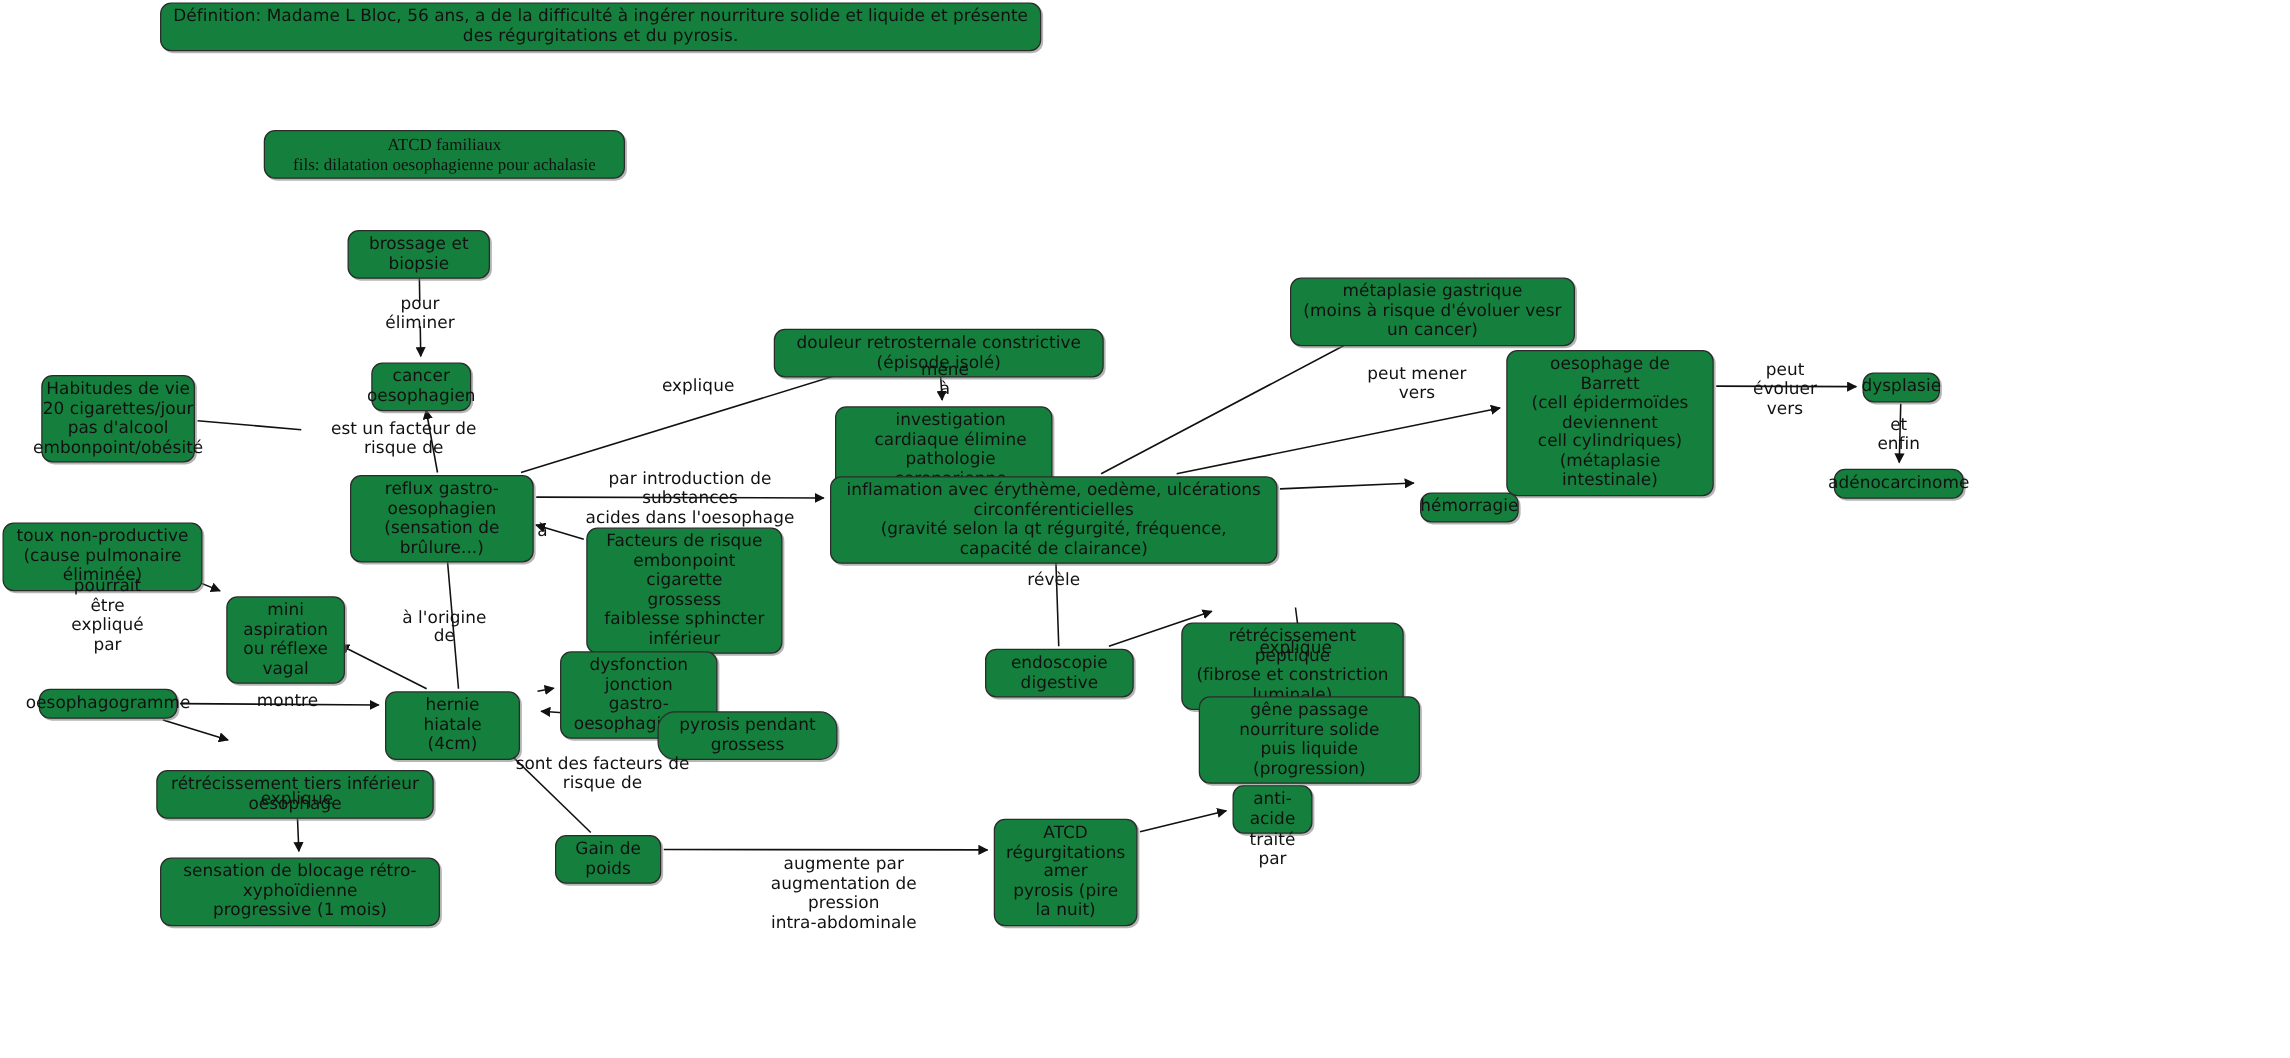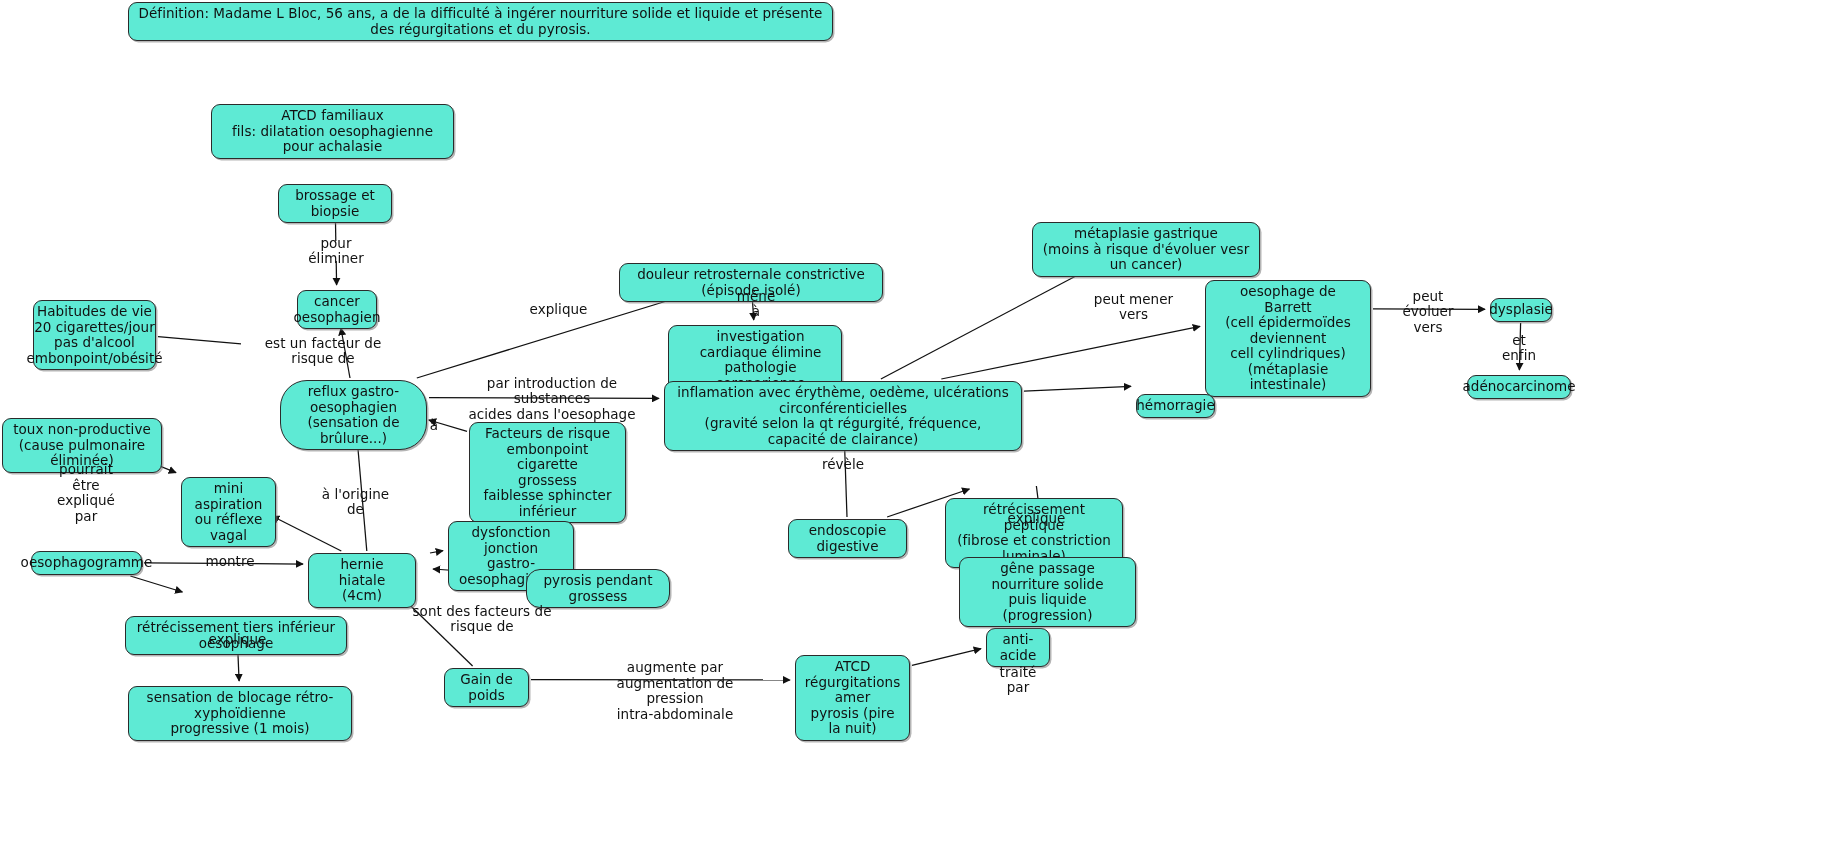--- a/index.html
+++ b/index.html
@@ -23,21 +23,21 @@
     position: absolute;
     left: 0;
     top: 0;
     width: 1832px;
     height: 846px;
     pointer-events: none;
   }
   .node {
     position: absolute;
     box-sizing: border-box;
-    background: #5eead4;
+    background: #15803d;
     border: 1px solid #2b2b2b;
     border-radius: 9px;
     box-shadow: 1.5px 1.5px 0 rgba(120,120,120,0.55);
     display: flex;
     align-items: center;
     justify-content: center;
     text-align: center;
     font-size: 13.5px;
     line-height: 15.5px;
     color: #111111;
@@ -97,30 +97,30 @@
         <line x1="899.2" y1="419.0" x2="972.2" y2="445.0" marker-end="url(#arrow)"></line>
         <line x1="1373.0" y1="308.9" x2="1485.0" y2="309.3" marker-end="url(#arrow)"></line>
         <line x1="1520.6" y1="323.0" x2="1519.4" y2="370.0" marker-end="url(#arrow)"></line>
         <line x1="887.1" y1="517.0" x2="969.4" y2="489.0" marker-end="url(#arrow)"></line>
         <line x1="847.0" y1="517.0" x2="843.8" y2="422.0" marker-end="url(#arrow)"></line>
         <line x1="1036.4" y1="486.0" x2="1044.7" y2="552.0" marker-end="url(#arrow)"></line>
       </g>
   </svg>
   <div id="node-layer">
       <div class="node" style="left: 128px; top: 2px; width: 705px; min-height: 27px;">Définition: Madame L Bloc, 56 ans, a de la difficulté à ingérer nourriture solide et liquide et présente des régurgitations et du pyrosis.</div>
-      <div class="node" style="left: 211px; top: 104px; width: 243px; min-height: 33px;">ATCD familiaux
+      <div class="node" style="left: 211px; top: 104px; width: 289px; min-height: 33px; font-family: Liberation Serif, serif;">ATCD familiaux
 fils: dilatation oesophagienne pour achalasie</div>
       <div class="node" style="left: 278px; top: 184px; width: 114px; min-height: 24px;">brossage et biopsie</div>
       <div class="node" style="left: 297px; top: 290px; width: 80px; min-height: 33px;">cancer
 oesophagien</div>
       <div class="node" style="left: 33px; top: 300px; width: 123px; min-height: 62px;">Habitudes de vie
 20 cigarettes/jour
 pas d'alcool
 embonpoint/obésité</div>
-      <div class="node" style="left: 280px; top: 380px; width: 147px; min-height: 35px; border-radius: 27px;">reflux gastro-oesophagien
+      <div class="node" style="left: 280px; top: 380px; width: 147px; min-height: 35px;">reflux gastro-oesophagien
 (sensation de brûlure...)</div>
       <div class="node" style="left: 619px; top: 263px; width: 264px; min-height: 24px;">douleur retrosternale constrictive (épisode isolé)</div>
       <div class="node" style="left: 668px; top: 325px; width: 174px; min-height: 34px; padding-left: 20px;">investigation cardiaque élimine
 pathologie coronarienne</div>
       <div class="node" style="left: 664px; top: 381px; width: 358px; min-height: 36px;">inflamation avec érythème, oedème, ulcérations circonférenticielles
 (gravité selon la qt régurgité, fréquence, capacité de clairance)</div>
       <div class="node" style="left: 469px; top: 422px; width: 157px; min-height: 67px;">Facteurs de risque
 embonpoint
 cigarette
 grossess
@@ -164,21 +164,21 @@
       <div class="link-label" style="left: 733px; top: 296px; width: 46px; height: 16px;">mène à</div>
       <div class="link-label" style="left: 462px; top: 383px; width: 180px; height: 32px;">par introduction de substances
 acides dans l'oesophage</div>
       <div class="link-label" style="left: 427px; top: 418px; width: 14px; height: 16px;">à</div>
       <div class="link-label" style="left: 46px; top: 477px; width: 80px; height: 32px;">pourrait être
 expliqué par</div>
       <div class="link-label" style="left: 317px; top: 494px; width: 77px; height: 16px;">à l'origine de</div>
       <div class="link-label" style="left: 206px; top: 554px; width: 48px; height: 16px;">montre</div>
       <div class="link-label" style="left: 210px; top: 632px; width: 55px; height: 16px;">explique</div>
       <div class="link-label" style="left: 393px; top: 611px; width: 178px; height: 16px;">sont des facteurs de risque de</div>
-      <div class="link-label" style="left: 600px; top: 667px; width: 150px; height: 48px;">augmente par
+      <div class="link-label" style="left: 600px; top: 691px; width: 150px; height: 48px;">augmente par
 augmentation de pression
 intra-abdominale</div>
       <div class="link-label" style="left: 990px; top: 672px; width: 56px; height: 16px;">traité par</div>
       <div class="link-label" style="left: 1085px; top: 299px; width: 97px; height: 16px;">peut mener vers</div>
       <div class="link-label" style="left: 1389px; top: 296px; width: 78px; height: 32px;">peut évoluer
 vers</div>
       <div class="link-label" style="left: 1494px; top: 340px; width: 50px; height: 16px;">et enfin</div>
       <div class="link-label" style="left: 823px; top: 457px; width: 40px; height: 16px;">révèle</div>
       <div class="link-label" style="left: 1009px; top: 511px; width: 55px; height: 16px;">explique</div>
     </div>

